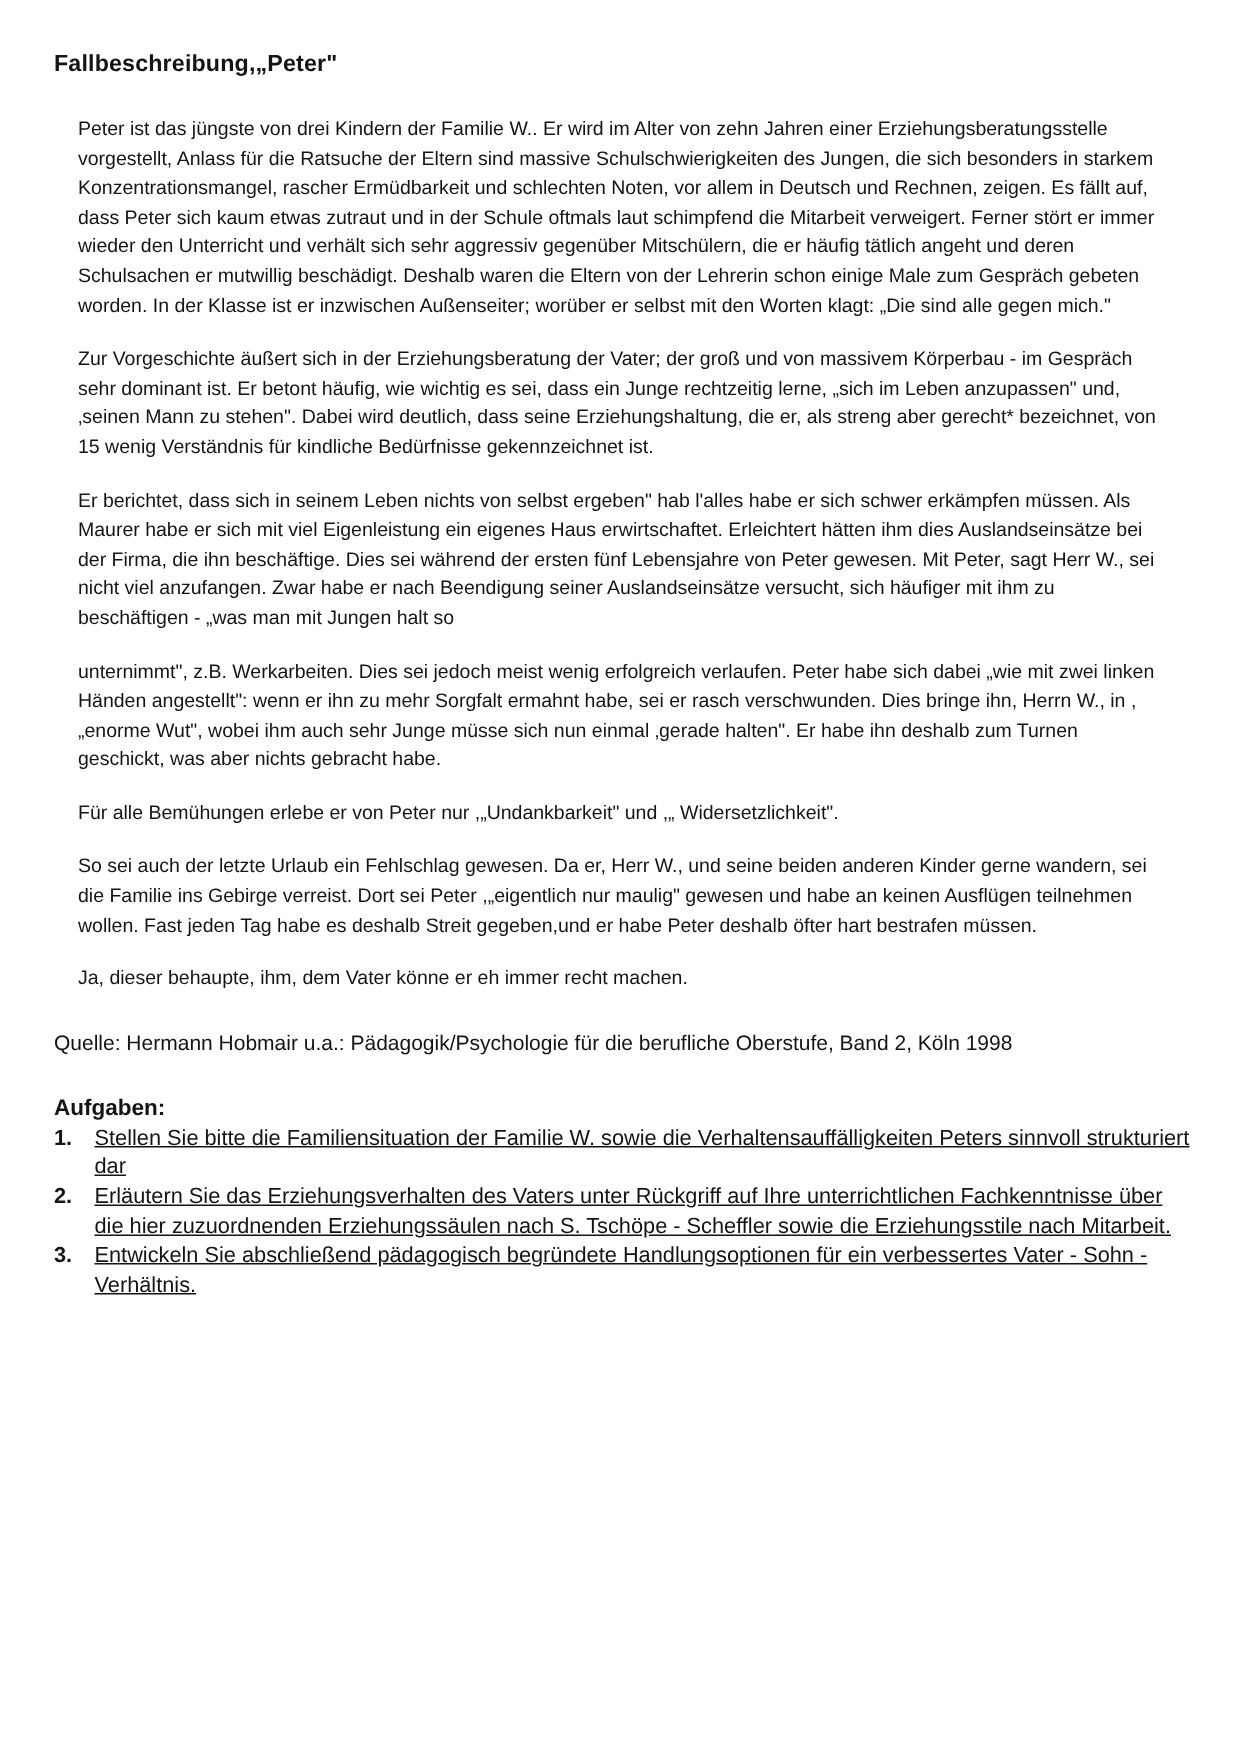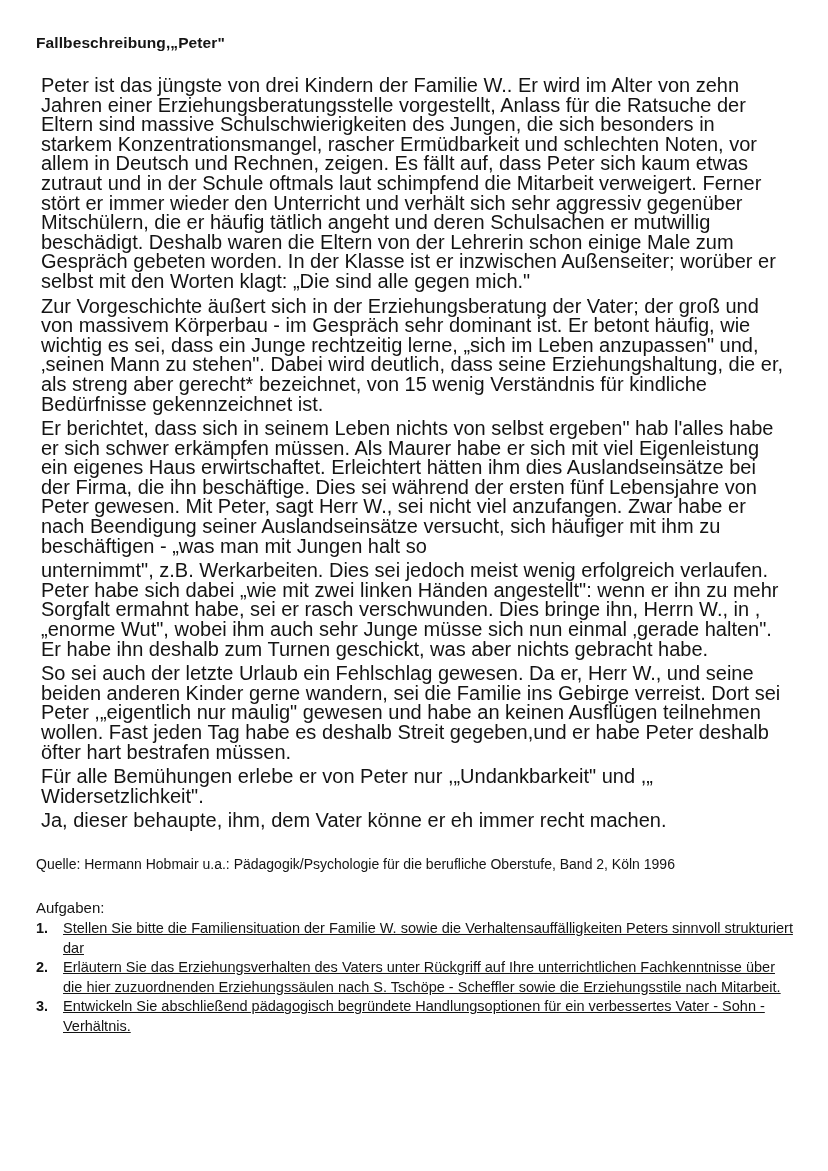--- a/index.html
+++ b/index.html
@@ -19,33 +19,33 @@
     padding: 34px 34px 0 36px;
     overflow: hidden;
   }
   .title {
     font-size: 15.5px;
     font-weight: bold;
     margin: 0 0 24px 0;
     letter-spacing: 0.1px;
   }
   .body-text p {
-    margin: 5px;
-    font-size: 20px;
+    margin: 16px;
+    font-size: 13px;
     line-height: 19.6px;
   }
   .source {
     margin: 24px 0 0 0;
     font-size: 14px;
     line-height: 19px;
   }
   .tasks-heading {
     margin: 24px 0 0 0;
     font-size: 15px;
-    font-weight: normal;
+    font-weight: bold;
     line-height: 20px;
   }
   .task-list {
     margin-top: 1px;
   }
   .task {
     display: flex;
     align-items: flex-start;
     font-size: 14.5px;
     line-height: 19.6px;
@@ -65,26 +65,26 @@
 
 <div class="page">
 
   <h1 class="title">Fallbeschreibung,„Peter"</h1>
 
   <div class="body-text">
     <p>Peter ist das jüngste von drei Kindern der Familie W.. Er wird im Alter von zehn Jahren einer Erziehungsberatungsstelle vorgestellt, Anlass für die Ratsuche der Eltern sind massive Schulschwierigkeiten des Jungen, die sich besonders in starkem Konzentrationsmangel, rascher Ermüdbarkeit und schlechten Noten, vor allem in Deutsch und Rechnen, zeigen. Es fällt auf, dass Peter sich kaum etwas zutraut und in der Schule oftmals laut schimpfend die Mitarbeit verweigert. Ferner stört er immer wieder den Unterricht und verhält sich sehr aggressiv gegenüber Mitschülern, die er häufig tätlich angeht und deren Schulsachen er mutwillig beschädigt. Deshalb waren die Eltern von der Lehrerin schon einige Male zum Gespräch gebeten worden. In der Klasse ist er inzwischen Außenseiter; worüber er selbst mit den Worten klagt: „Die sind alle gegen mich."</p>
     <p>Zur Vorgeschichte äußert sich in der Erziehungsberatung der Vater; der groß und von massivem Körperbau - im Gespräch sehr dominant ist. Er betont häufig, wie wichtig es sei, dass ein Junge rechtzeitig lerne, „sich im Leben anzupassen" und, ‚seinen Mann zu stehen". Dabei wird deutlich, dass seine Erziehungshaltung, die er, als streng aber gerecht* bezeichnet, von 15 wenig Verständnis für kindliche Bedürfnisse gekennzeichnet ist.</p>
     <p>Er berichtet, dass sich in seinem Leben nichts von selbst ergeben" hab l'alles habe er sich schwer erkämpfen müssen. Als Maurer habe er sich mit viel Eigenleistung ein eigenes Haus erwirtschaftet. Erleichtert hätten ihm dies Auslandseinsätze bei der Firma, die ihn beschäftige. Dies sei während der ersten fünf Lebensjahre von Peter gewesen. Mit Peter, sagt Herr W., sei nicht viel anzufangen. Zwar habe er nach Beendigung seiner Auslandseinsätze versucht, sich häufiger mit ihm zu beschäftigen - „was man mit Jungen halt so</p>
     <p>unternimmt", z.B. Werkarbeiten. Dies sei jedoch meist wenig erfolgreich verlaufen. Peter habe sich dabei „wie mit zwei linken Händen angestellt": wenn er ihn zu mehr Sorgfalt ermahnt habe, sei er rasch verschwunden. Dies bringe ihn, Herrn W., in ,„enorme Wut", wobei ihm auch sehr Junge müsse sich nun einmal ‚gerade halten". Er habe ihn deshalb zum Turnen geschickt, was aber nichts gebracht habe.</p>
+    <p>Für alle Bemühungen erlebe er von Peter nur ,„Undankbarkeit" und ,„ Widersetzlichkeit".</p>
     <p>So sei auch der letzte Urlaub ein Fehlschlag gewesen. Da er, Herr W., und seine beiden anderen Kinder gerne wandern, sei die Familie ins Gebirge verreist. Dort sei Peter ,„eigentlich nur maulig" gewesen und habe an keinen Ausflügen teilnehmen wollen. Fast jeden Tag habe es deshalb Streit gegeben,und er habe Peter deshalb öfter hart bestrafen müssen.</p>
-    <p>Für alle Bemühungen erlebe er von Peter nur ,„Undankbarkeit" und ,„ Widersetzlichkeit".</p>
     <p>Ja, dieser behaupte, ihm, dem Vater könne er eh immer recht machen.</p>
   </div>
 
-  <p class="source">Quelle: Hermann Hobmair u.a.: Pädagogik/Psychologie für die berufliche Oberstufe, Band 2, Köln 1996</p>
+  <p class="source">Quelle: Hermann Hobmair u.a.: Pädagogik/Psychologie für die berufliche Oberstufe, Band 2, Köln 1998</p>
 
   <h2 class="tasks-heading">Aufgaben:</h2>
 
   <div class="task-list">
 
     <div class="task">
       <span class="task-number">1.</span>
       <span class="task-text">Stellen Sie bitte die Familiensituation der Familie W. sowie die Verhaltensauffälligkeiten Peters sinnvoll strukturiert dar</span>
     </div>
 

